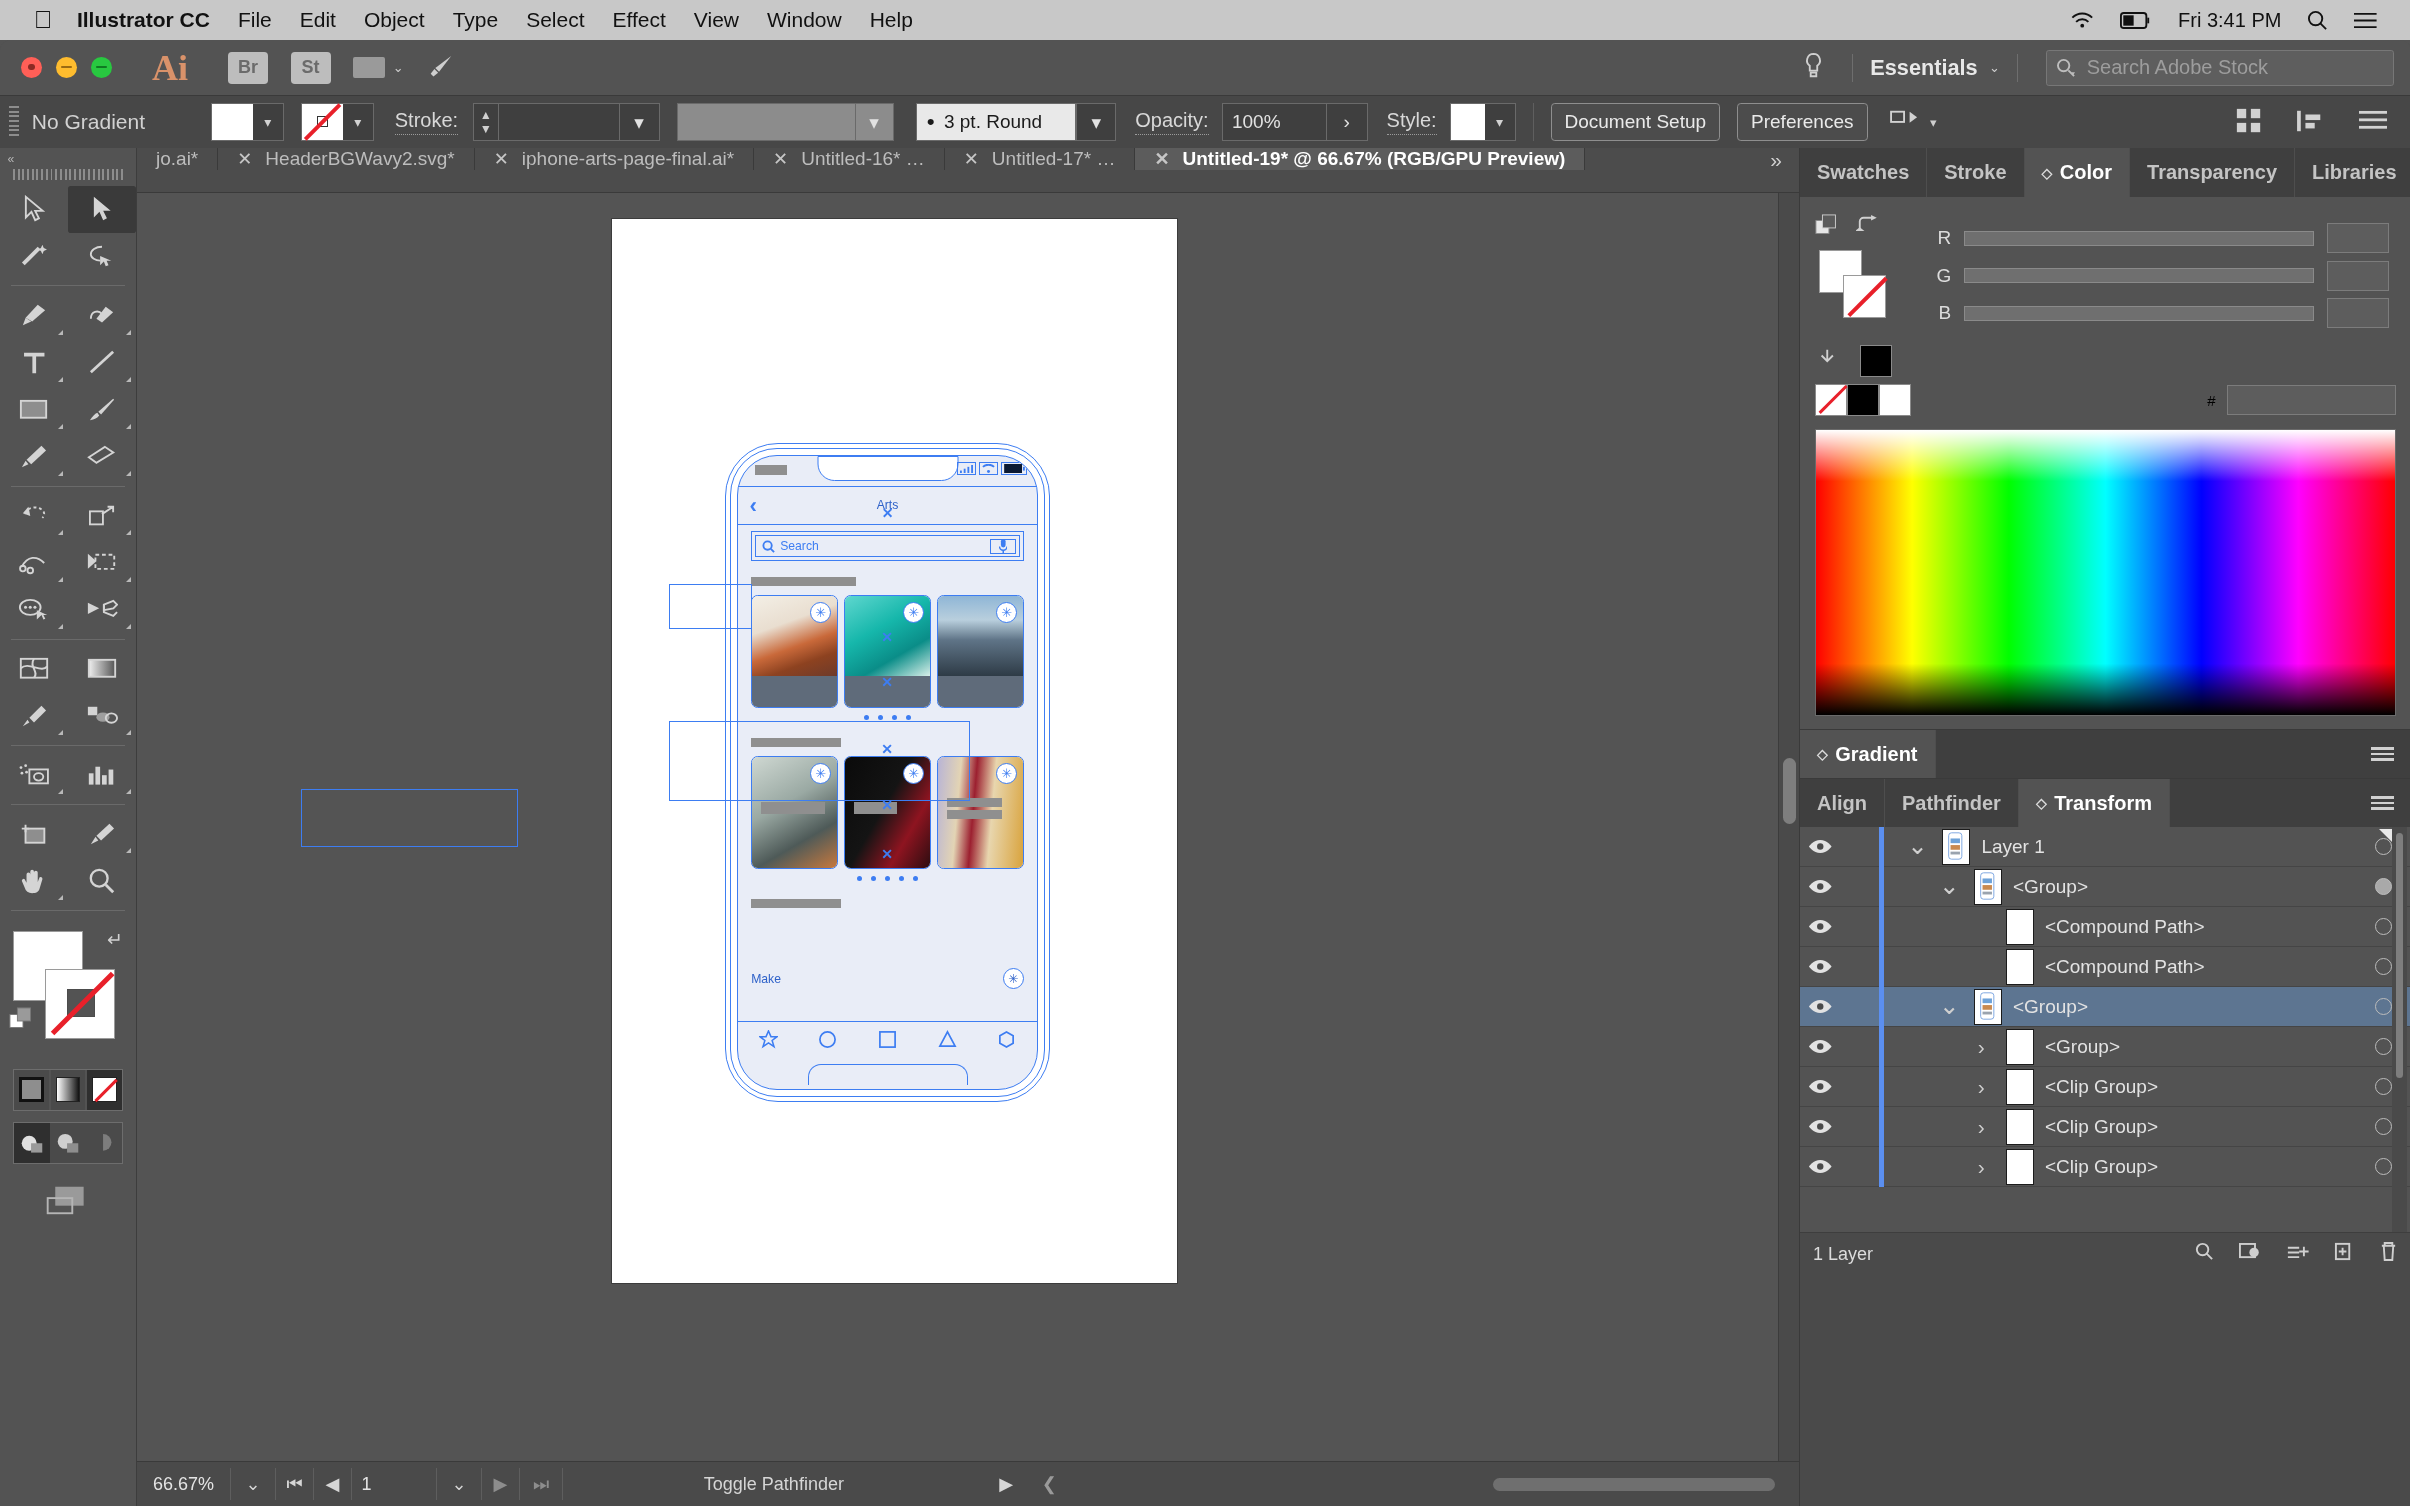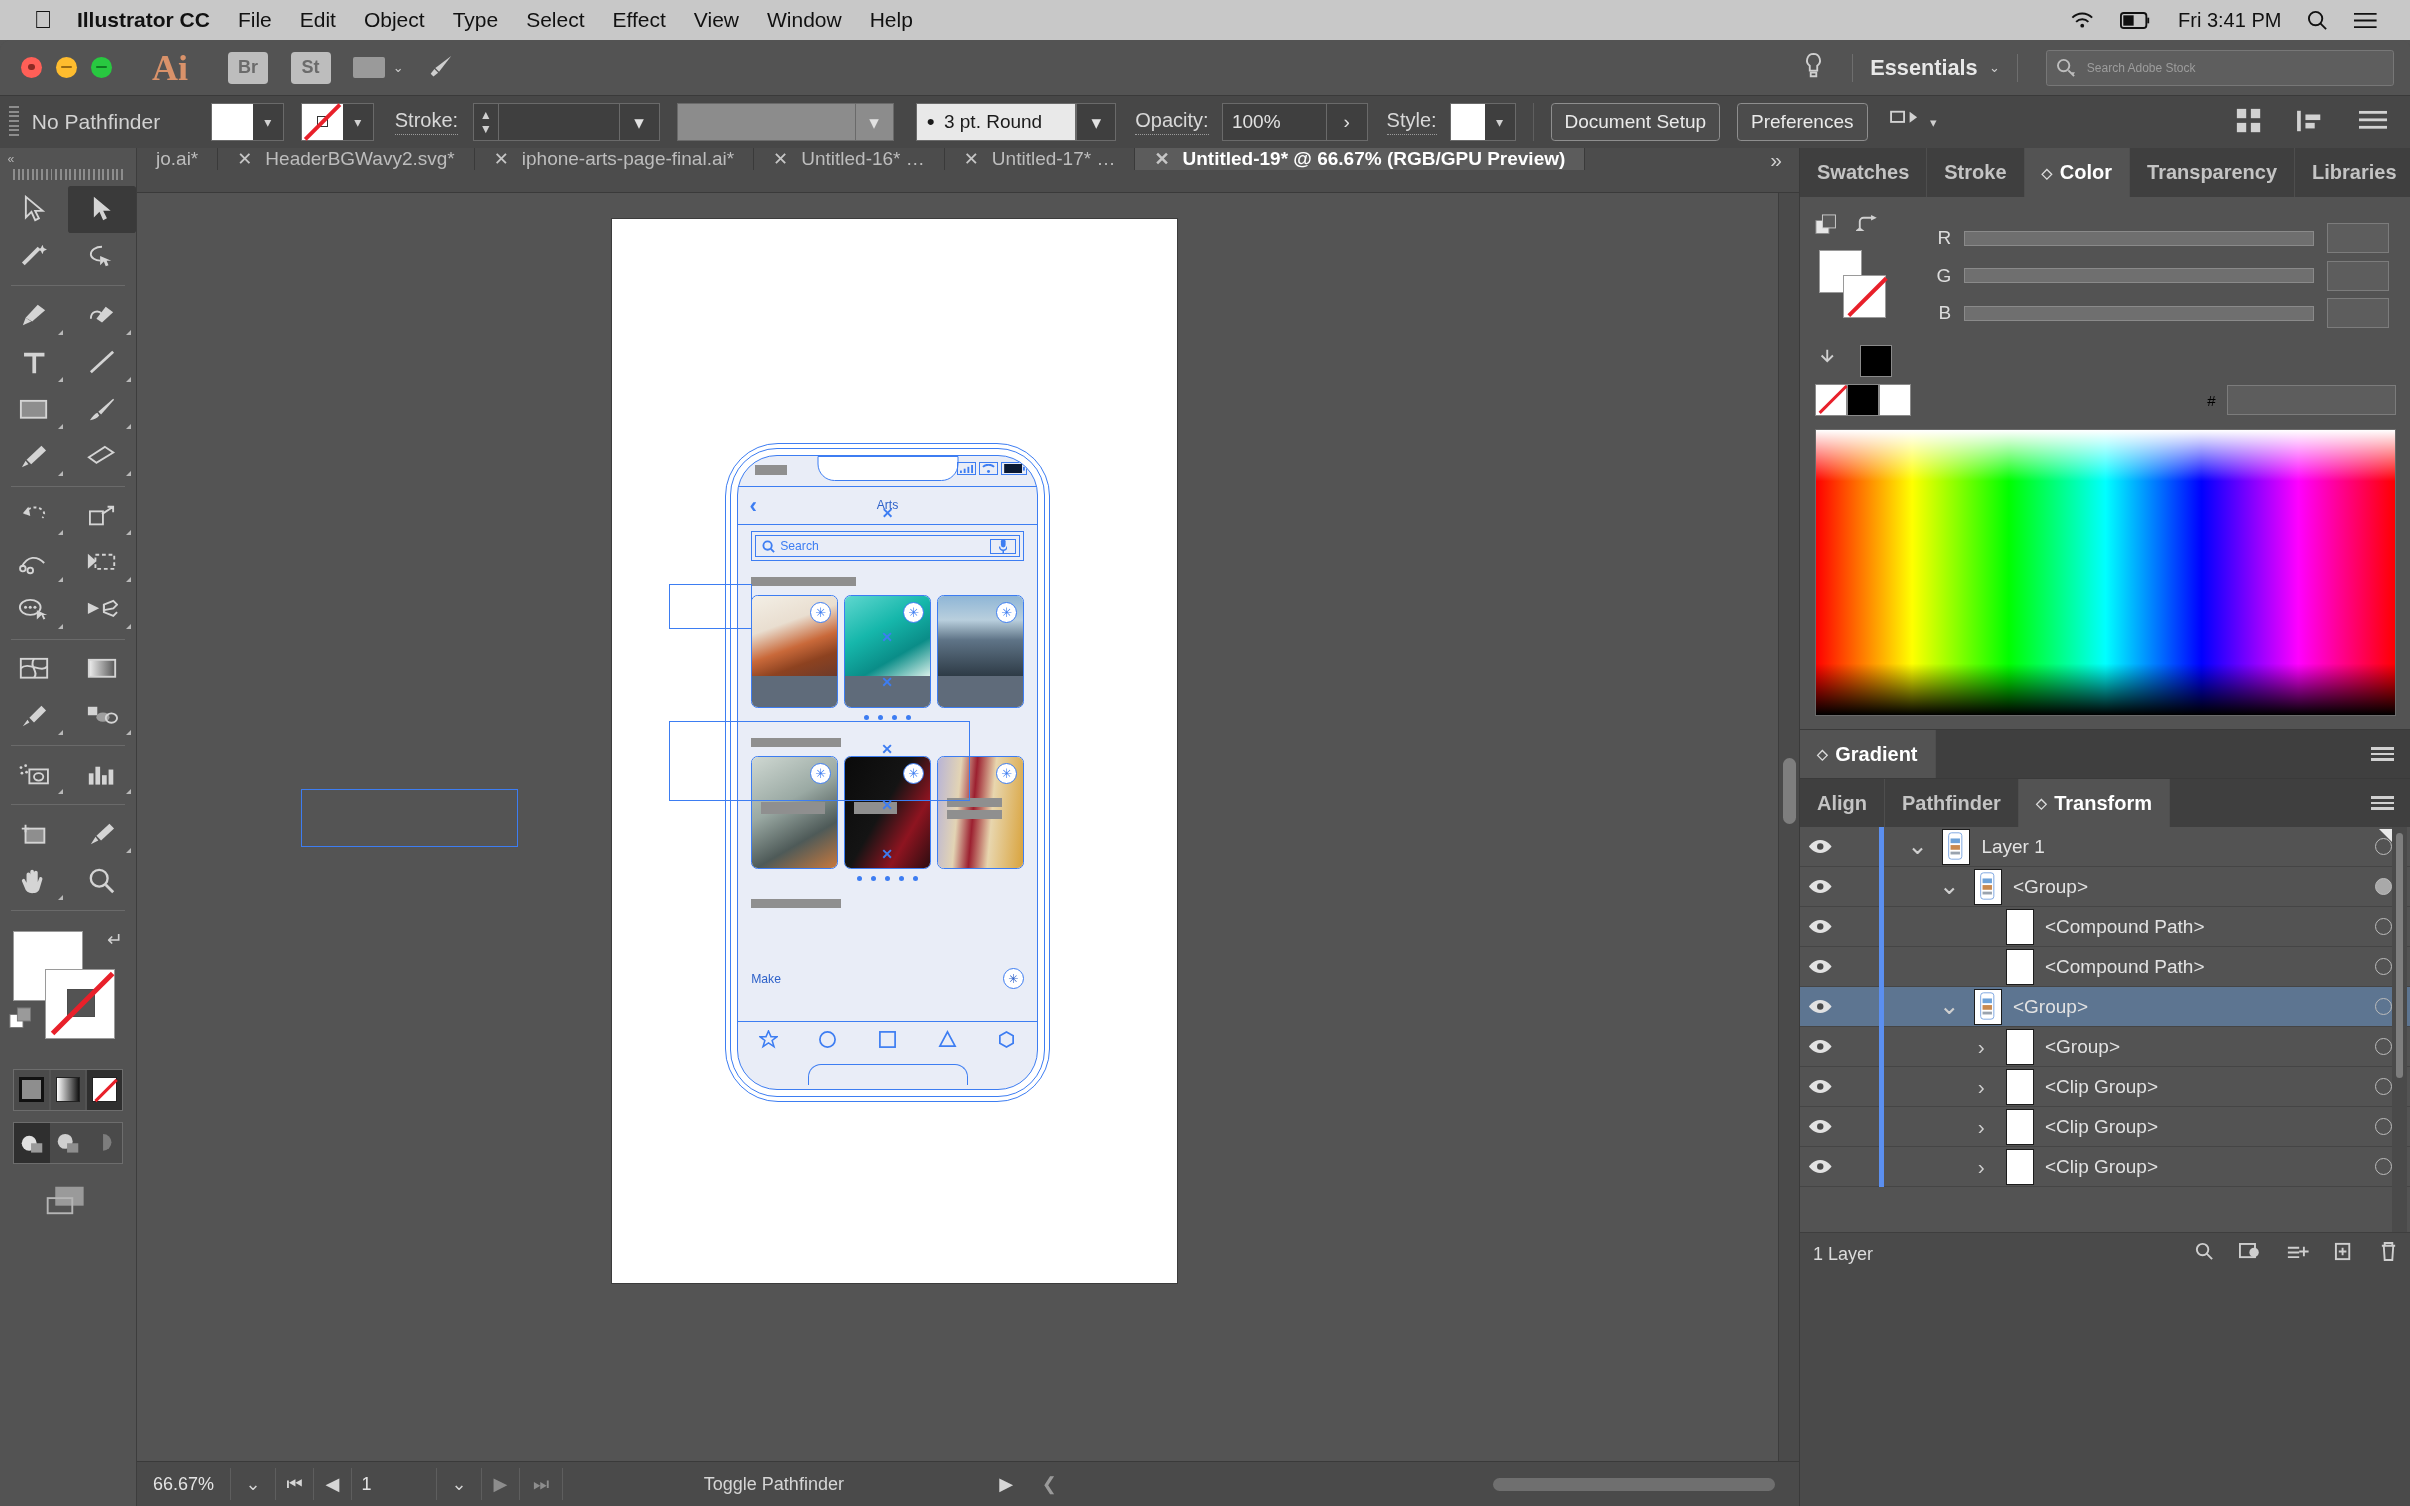--- a/index.html
+++ b/index.html
@@ -35,21 +35,21 @@
   .appbtns { display:flex; align-items:center; gap:22.6px; margin-left:40px; }
   .arrange { display:flex; align-items:center; gap:7.5px; color:#c9c9c9; }
   .arrange .box { width:32px;height:21px;background:#9a9a9a;border-radius:1.9px; }
   .chev { font-size:13px; color:#cfcfcf; }
   #approw .right { margin-left:auto; display:flex; align-items:center; gap:0; padding-right:17px; }
   .bulb { width:43px; text-align:center; }
   .vsep { width:0.9px; height:28px; background:#6e6e6e; margin:0 17px; }
   .esslabel { color:#e8e8e8; font-size:21.7px; font-weight:bold; }
   .stocksearch { width:348px; height:36px; background:#5e5e5e; border:0.9px solid #777;
     border-radius:2.8px; display:flex; align-items:center; padding:0 9.4px; gap:9.4px; margin-left:11.3px;}
-  .stocksearch span { color:#9d9d9d; font-size:12px; }
+  .stocksearch span { color:#9d9d9d; font-size:20px; }
 
   
   #ctrlbar { position:relative; height:54px; background:#474747; border-top:0.9px solid #3a3a3a;
     border-bottom:0.9px solid #343434; display:flex; align-items:center; padding-left:9.4px; gap:0; }
   .gripper { width:9.4px; height:32px; background:
     repeating-linear-gradient(to bottom,#8d8d8d 0 1.9px,transparent 1.9px 4.7px); margin-right:13px;}
   .nosel { color:#d2d2d2; font-size:21px; width:179px; }
   .swatchbtn { display:flex; align-items:center; height:38px; border:0.9px solid #6a6a6a; background:#3f3f3f;}
   .swatchbtn .sw { width:41px; height:36px; background:#fff; }
   .swatchbtn .cr { width:41px;height:36px;background:#fff;position:relative;}
@@ -305,21 +305,21 @@
             <path d="M13 13l6 6" stroke="#bdbdbd" stroke-width="2"></path>
             <path d="M16 15l4 0-2 3z" fill="#bdbdbd"></path>
           </svg>
         <span>Search Adobe Stock</span>
       </span>
     </div>
   </div>
 
   <div id="ctrlbar">
     <span class="gripper"></span>
-    <span class="nosel">No Pathfinder</span>
+    <span class="nosel">No Gradient</span>
     <span class="swatchbtn">
       <span class="sw"></span>
       <span class="dd">▾</span>
     </span>
     <span style="width:17px"></span>
     <span class="swatchbtn">
       <span class="cr">
           <b></b>
         </span>
       <span class="dd">▾</span>

